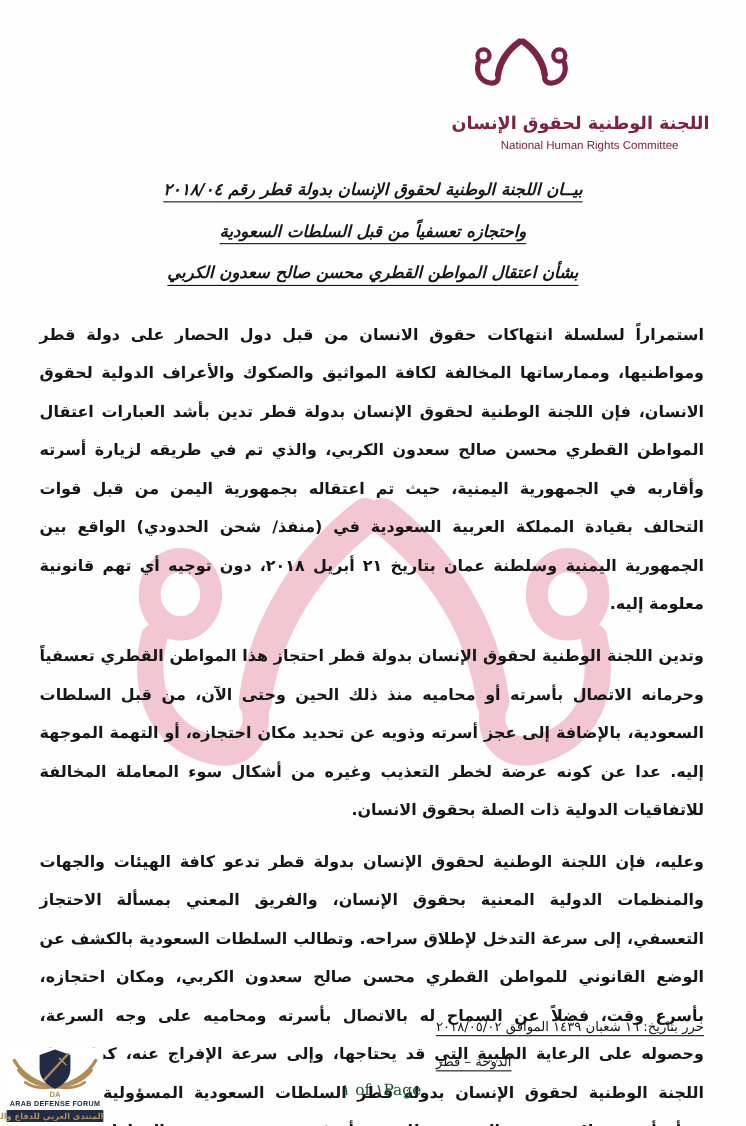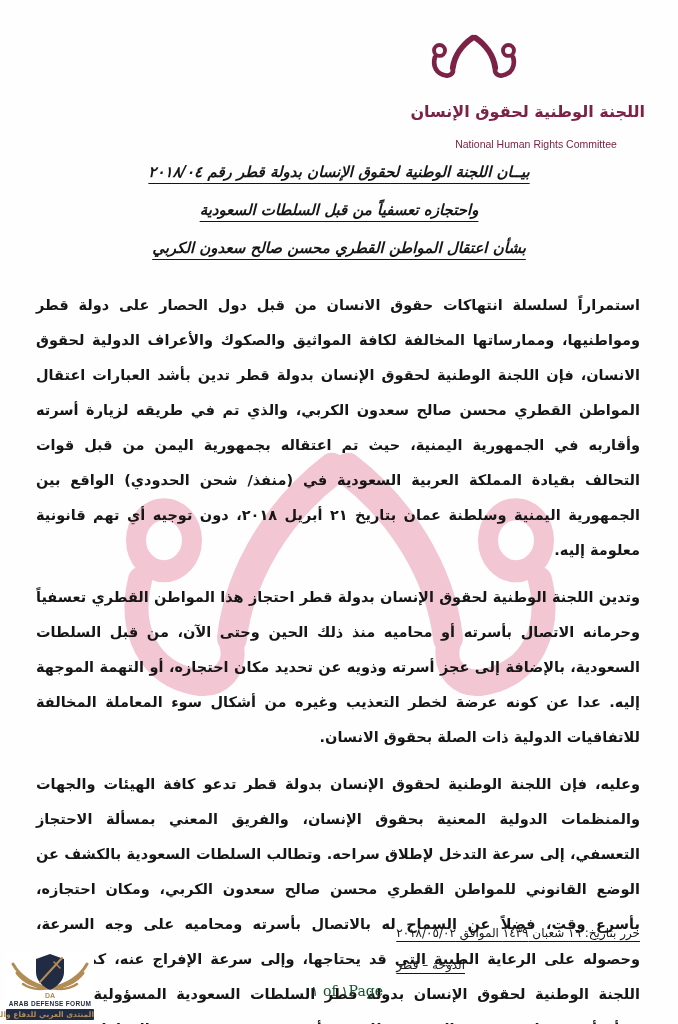--- a/index.html
+++ b/index.html
@@ -25,21 +25,21 @@
 
   
   .header-logo{position:absolute;top:30px;right:33px;width:218px;z-index:2;text-align:center;}
   .logo-row{display:flex;align-items:center;justify-content:flex-start;}
   .logo-mark{width:94px;height:69px;stroke:var(--maroon);flex:0 0 auto;}
   .logo-acronym{
     font-family:"Liberation Sans",sans-serif;font-weight:bold;
     font-size:31px;color:var(--brandGray);letter-spacing:1px;margin-right:4px;margin-top:6px;
   }
   .brand-ar{direction:rtl;color:var(--maroon);font-weight:bold;font-size:16px;margin-top:3px;white-space:nowrap;}
-  .brand-en{color:var(--maroon);font-size:10.5px;margin-top:17px;white-space:nowrap;font-family:"Liberation Sans",sans-serif;}
+  .brand-en{color:var(--maroon);font-size:10.5px;margin-top:5px;white-space:nowrap;font-family:"Liberation Sans",sans-serif;}
 
   
   .title-block{
     position:absolute;top:160px;left:0;right:0;z-index:1;
     direction:rtl;text-align:center;font-weight:bold;font-size:15px;
   }
   .title-line{
     margin-bottom:14px;line-height:24px;
     text-decoration:underline;text-underline-offset:6px;text-decoration-thickness:1.2px;font-style:italic;
   }

